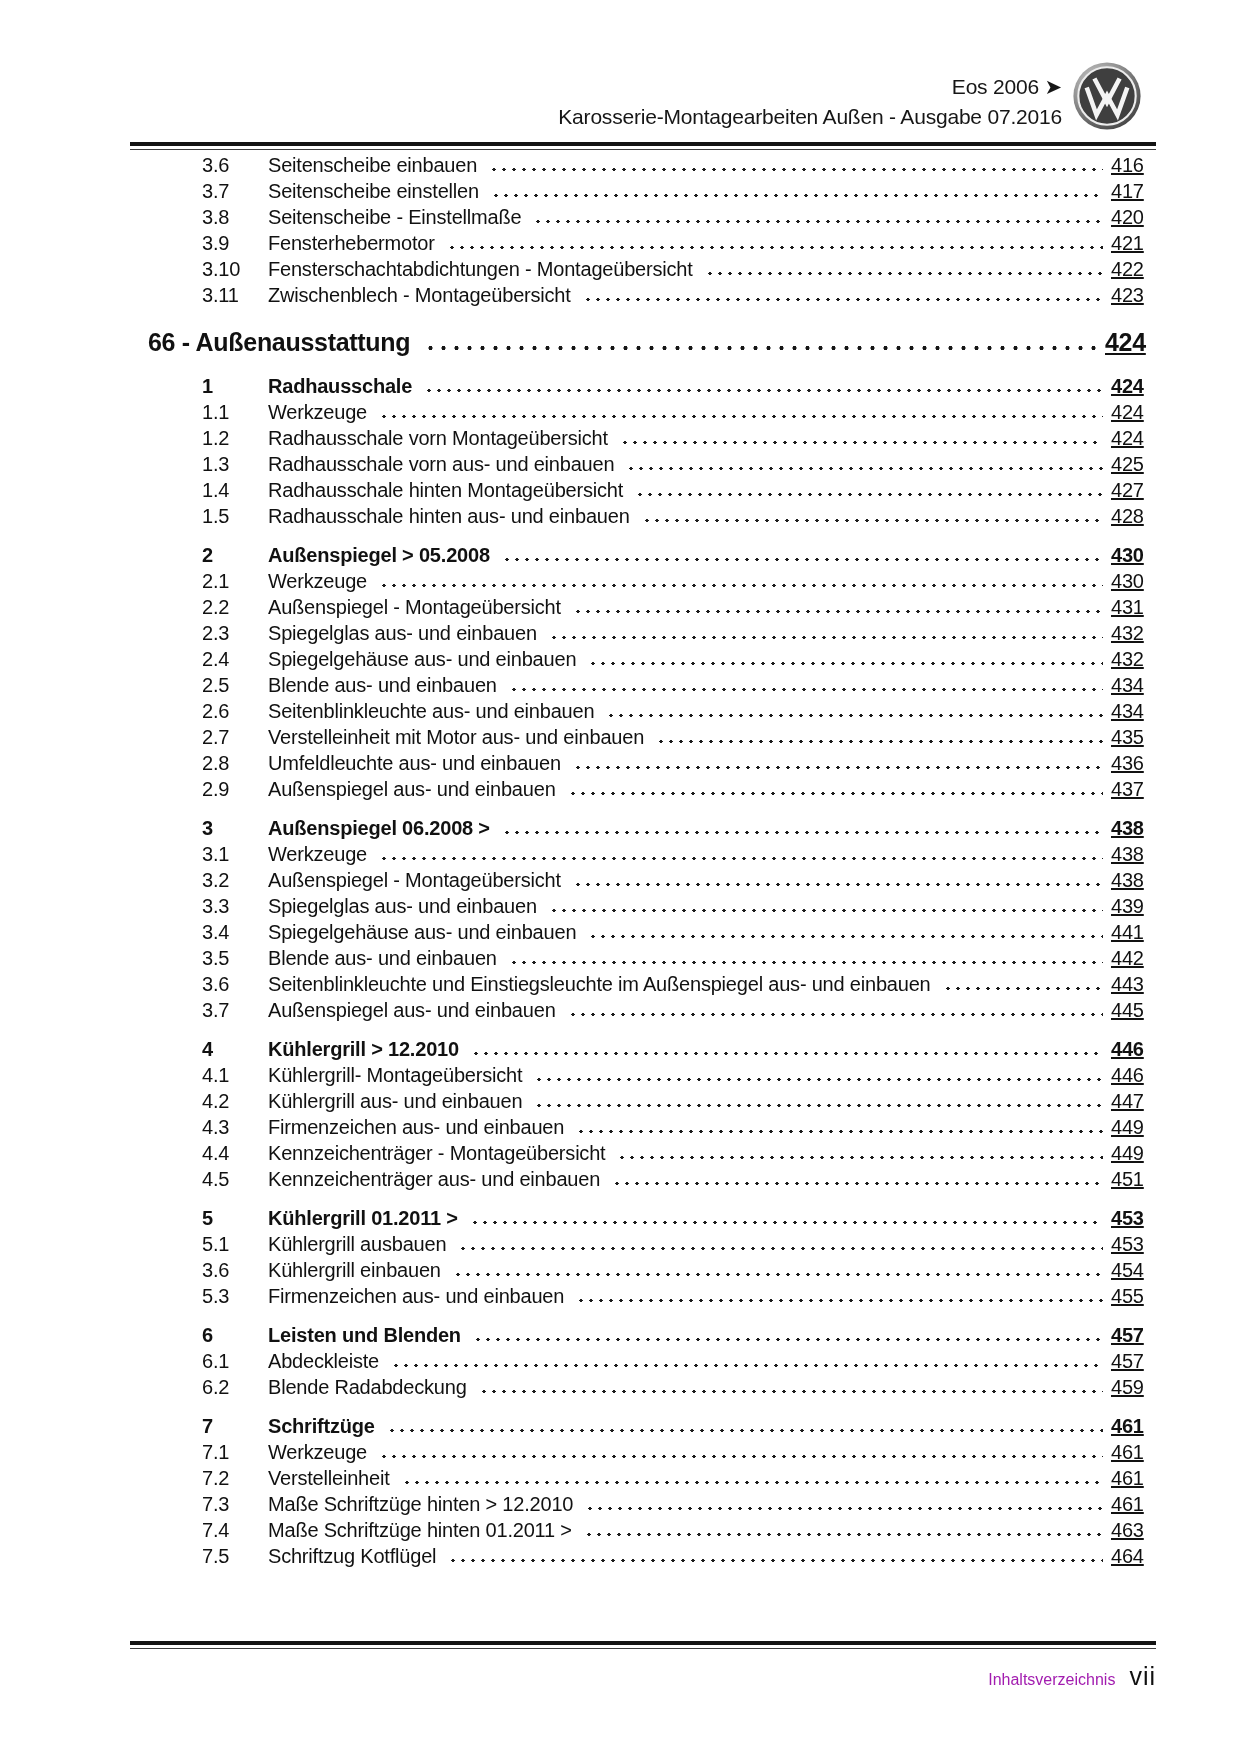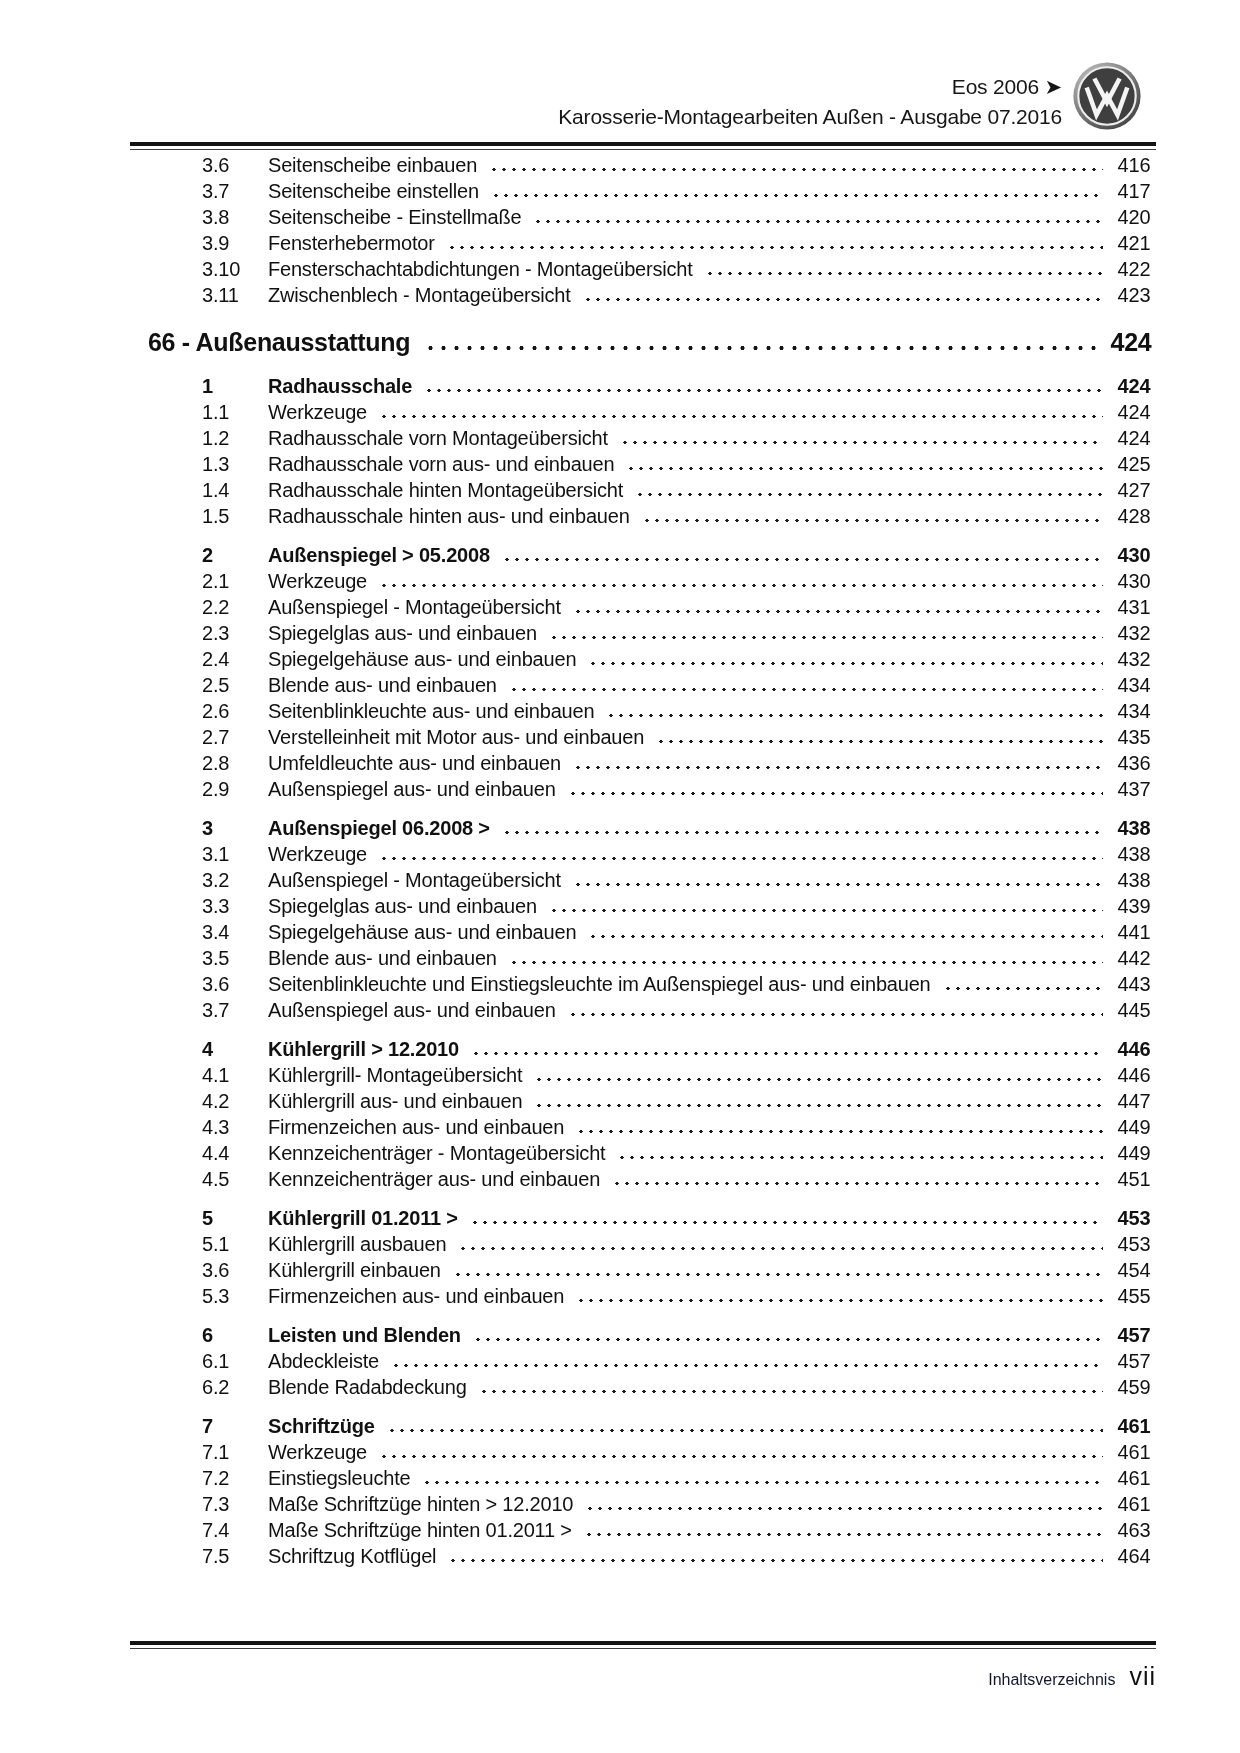--- a/index.html
+++ b/index.html
@@ -40,40 +40,40 @@
   .toc-row .num{width:66px;flex-shrink:0;}
   .toc-row .title{flex-shrink:0;}
   .dots{
     flex:1;height:5px;min-width:18px;
     margin:0 8px 0 12px;
     background-image:radial-gradient(circle,#1c1c1c 1.5px,transparent 1.8px);
     background-size:10px 5px;
     background-position:left bottom;
     background-repeat:repeat-x;
   }
-  .pagenum{min-width:46px;text-align:center;flex-shrink:0;}
+  .pagenum{min-width:46px;text-align:left;flex-shrink:0;text-decoration:underline;}
   .part-row{
     display:flex;align-items:baseline;
     margin-top:17px;margin-bottom:14px;
     padding-left:15px;
     font-size:25px;font-weight:bold;line-height:34px;height:34px;
     white-space:nowrap;letter-spacing:-0.3px;
   }
   .part-row .dots{
     height:6px;margin:0 8px 1px 14px;
     background-image:radial-gradient(circle,#161616 1.9px,transparent 2.2px);
     background-size:13px 6px;
   }
   .part-row .pagenum{min-width:52px;}
   
   .footer-text{
     position:absolute;top:1662px;right:84px;
     display:flex;align-items:baseline;gap:14px;white-space:nowrap;
   }
-  .footer-label{font-size:16px;color:#0f172a;margin-left:44px;}
+  .footer-label{font-size:16px;color:#a21caf;margin-left:44px;}
   .footer-page{font-size:25px;color:#111111;letter-spacing:1px;}
 </style>
 </head>
 <body>
 
 <div class="page">
 
   <div class="header-text">
     <div>Eos 2006 ➤</div>
     <div>Karosserie-Montagearbeiten Außen - Ausgabe 07.2016</div>
@@ -368,21 +368,21 @@
         <span class="pagenum">461</span>
       </div>
       <div class="toc-row sub">
         <span class="num">7.1</span>
         <span class="title">Werkzeuge</span>
         <span class="dots"></span>
         <span class="pagenum">461</span>
       </div>
       <div class="toc-row sub">
         <span class="num">7.2</span>
-        <span class="title">Einstiegsleuchte</span>
+        <span class="title">Verstelleinheit</span>
         <span class="dots"></span>
         <span class="pagenum">461</span>
       </div>
       <div class="toc-row sub">
         <span class="num">7.3</span>
         <span class="title">Maße Schriftzüge hinten &gt; 12.2010</span>
         <span class="dots"></span>
         <span class="pagenum">461</span>
       </div>
       <div class="toc-row sub">

